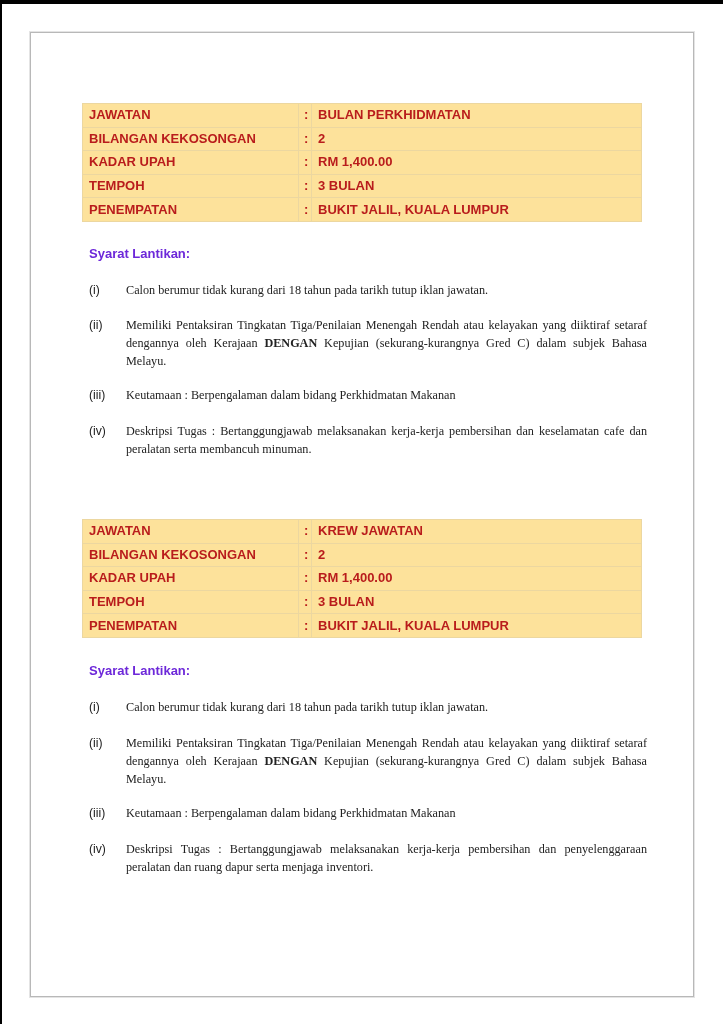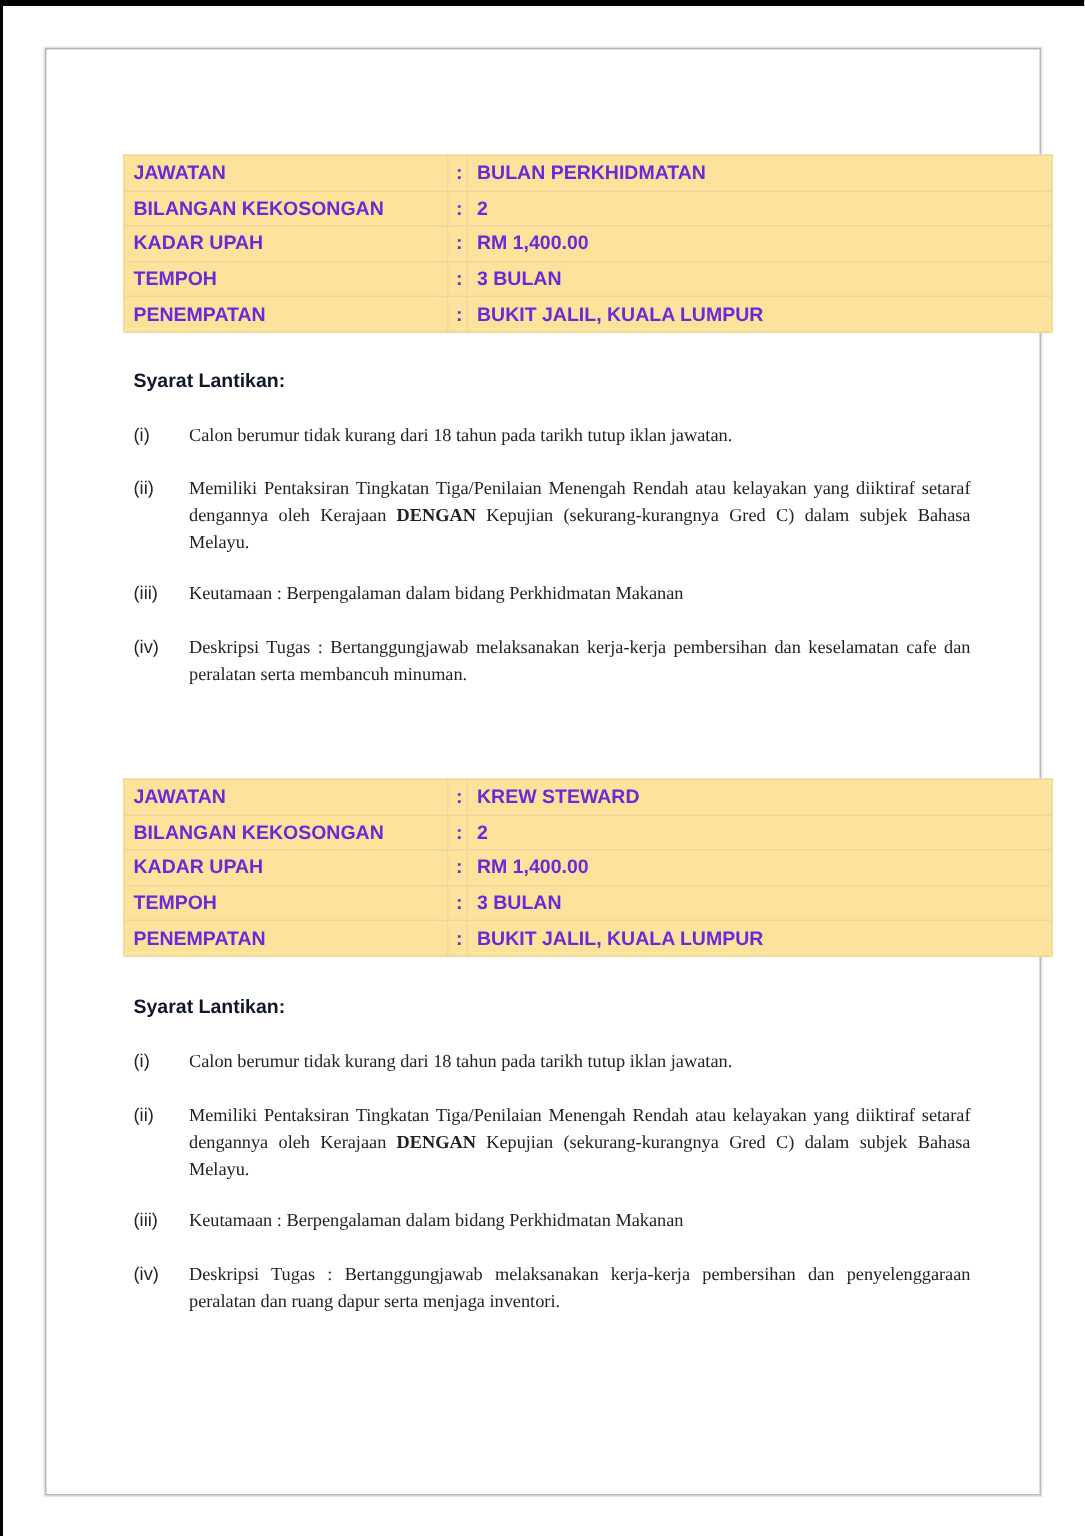--- a/index.html
+++ b/index.html
@@ -9,33 +9,33 @@
     font-family:"Liberation Sans", sans-serif;
     color:#1a1a1a;
   }
   .topbar { position:absolute; left:0; top:0; width:723px; height:4px; background:#000; }
   .leftbar { position:absolute; left:0; top:0; width:2px; height:1024px; background:#000; }
   .page {
     position:absolute; left:30px; top:32px; width:662px; height:963px;
     border:1px solid #b8b8b8; box-shadow:0 0 0 1px #e4e4e4; background:#fff;
   }
   table.info {
-    position:absolute; left:82px; width:620px;
+    position:absolute; left:82px; width:560px;
     border-collapse:collapse; background:#fde29b;
-    font-weight:bold; font-size:13px; color:#6d28d9;
+    font-weight:bold; font-size:13px; color:#b91c1c;
   }
   table.info td {
     border:1px solid #ecd7a0; height:22.6px; padding:0 0 0 6px; line-height:20px;
     vertical-align:middle; white-space:nowrap;
   }
   table.info td.lbl { width:209px; }
   table.info td.sep { width:7px; padding-left:5px; }
   table.info td.val { padding-left:6px; }
   .heading {
-    position:absolute; left:89px; font-weight:bold; font-size:13px; color:#0f172a;
+    position:absolute; left:89px; font-weight:bold; font-size:13px; color:#6d28d9;
   }
   .item { position:absolute; left:89px; width:558px; font-size:12.2px; line-height:18px; color:#222; }
   .item .num { position:absolute; left:0; top:0; }
   .item .txt { margin-left:37px; text-align:justify;font-family:Liberation Serif, serif; }
   .item b { font-weight:bold; }
 </style>
 </head>
 <body>
 
 <div class="topbar"></div>
@@ -89,21 +89,21 @@
 <div class="item" style="top:422px;">
   <span class="num">(iv)</span>
   <div class="txt">Deskripsi Tugas : Bertanggungjawab melaksanakan kerja-kerja pembersihan dan keselamatan cafe dan peralatan serta membancuh minuman.</div>
 </div>
 
 <table class="info" style="top:519px;">
   <tbody>
       <tr>
     <td class="lbl">JAWATAN</td>
     <td class="sep">:</td>
-    <td class="val">KREW STEWARD</td>
+    <td class="val">KREW JAWATAN</td>
   </tr>
   <tr>
     <td class="lbl">BILANGAN KEKOSONGAN</td>
     <td class="sep">:</td>
     <td class="val">2</td>
   </tr>
   <tr>
     <td class="lbl">KADAR UPAH</td>
     <td class="sep">:</td>
     <td class="val">RM 1,400.00</td>

